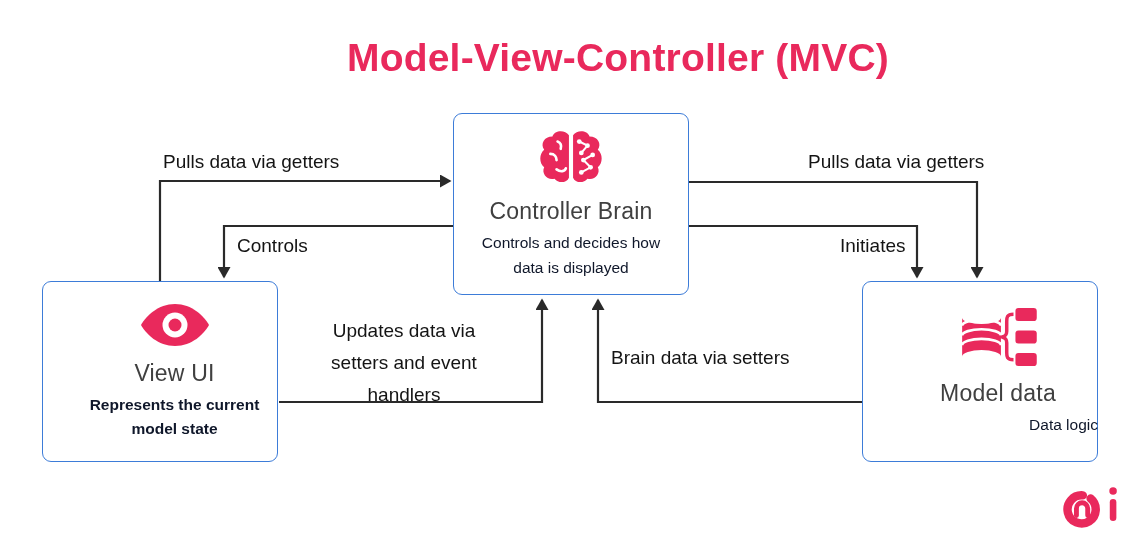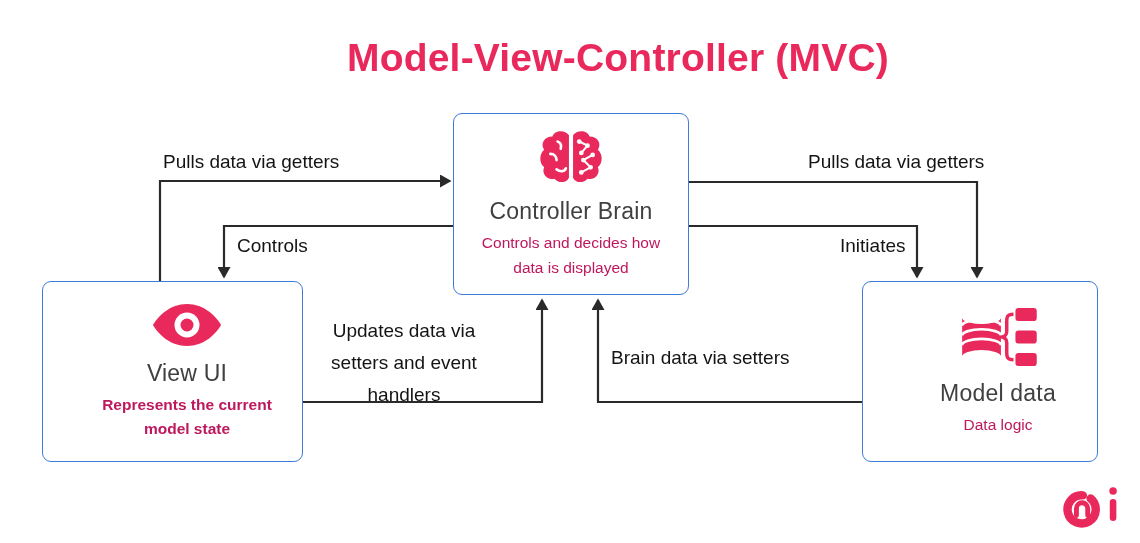--- a/index.html
+++ b/index.html
@@ -28,28 +28,28 @@
     align-items:center; justify-content:center;
     text-align:center;
     box-sizing:border-box;
   }
   .node .icon { line-height:0; margin-bottom:12px; }
   .node-title {
     font-size:23px; font-weight:400; color:#404040;
     margin-bottom:6px; letter-spacing:0.2px;
   }
   .node-sub {
-    font-size:15.5px; color:#be185d; line-height:1.55;
+    font-size:15.5px; color:#0f172a; line-height:1.55;
   }
   #controller-box { left:453px; top:113px; width:236px; height:182px; }
   #controller-box .node-sub { width:188px; }
-  #view-box { left:42px; top:281px; width:261px; height:181px;padding-left:29px; }
+  #view-box { left:42px; top:281px; width:236px; height:181px;padding-left:29px; }
   #view-box .node-sub { width:200px;font-weight:bold; }
   #model-box { left:862px; top:281px; width:236px; height:181px;padding-left:36px; }
-  #model-box .node-sub { width:200px; }
+  #model-box .node-sub { width:200px;text-align:right; }
   .edge-label {
     position:absolute;
     font-size:19px; color:#141414;
     white-space:nowrap;
   }
   .edge-label.wrap { white-space:normal; text-align:center; line-height:32px; }
   #edge-label-0 { left:163px; top:151px; }
   #edge-label-1 { left:237px; top:235px; }
   #edge-label-2 { left:808px; top:151px; }
   #edge-label-3 { left:840px; top:235px; }

